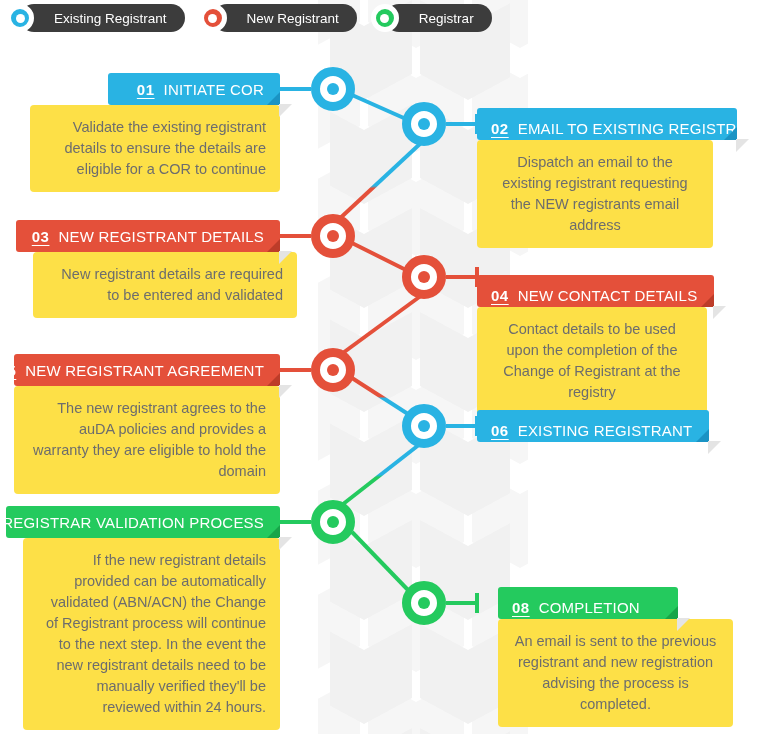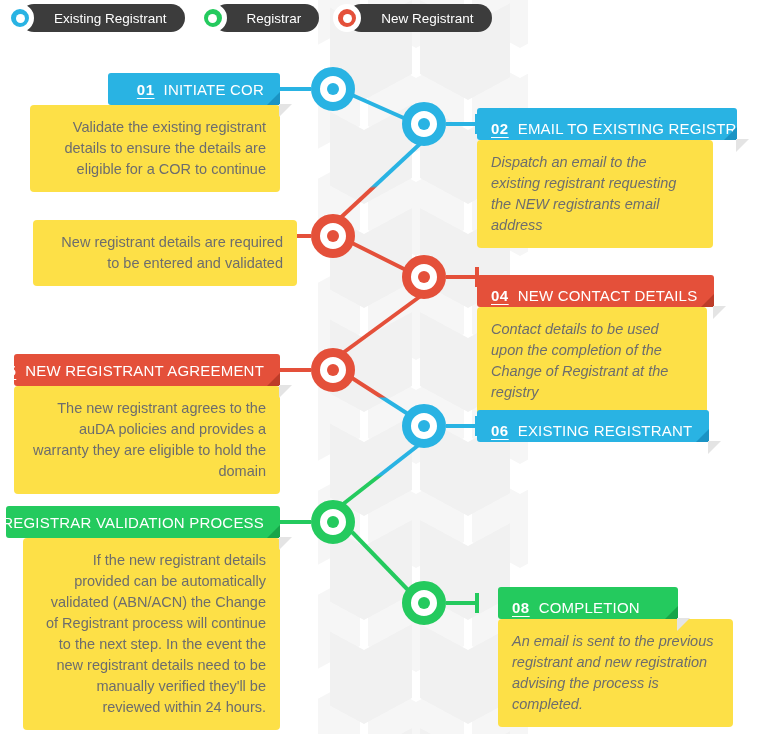--- a/index.html
+++ b/index.html
@@ -68,21 +68,21 @@
     border-color:#e4e4e4 transparent transparent transparent;
   }
   .step-body{
     background:#fde047;border-radius:4px;
     color:#6d6d6d;font-size:14.5px;line-height:21px;
     padding:12px 14px;box-sizing:border-box;
   }
   .align-right .step-head{justify-content:flex-end;padding:0 16px 0 14px;}
   .align-right .step-body{text-align:right;}
   .align-left  .step-head{justify-content:flex-start;padding:8px 26px 0 14px;}
-  .align-left  .step-body{text-align:left;font-style:italic;}
+  .align-left  .step-body{text-align:center;}
 </style>
 <style>.fold[data-idx="0"]:before{border-color:transparent transparent #1a93c4 transparent;}</style><style>.fold[data-idx="1"]:before{border-color:transparent transparent #1a93c4 transparent;}</style><style>.fold[data-idx="2"]:before{border-color:transparent transparent #bd3c29 transparent;}</style><style>.fold[data-idx="3"]:before{border-color:transparent transparent #bd3c29 transparent;}</style><style>.fold[data-idx="4"]:before{border-color:transparent transparent #bd3c29 transparent;}</style><style>.fold[data-idx="5"]:before{border-color:transparent transparent #1a93c4 transparent;}</style><style>.fold[data-idx="6"]:before{border-color:transparent transparent #17a549 transparent;}</style><style>.fold[data-idx="7"]:before{border-color:transparent transparent #17a549 transparent;}</style></head>
 <body>
 
 <svg id="bg-pattern" viewBox="0 0 760 734" xmlns="http://www.w3.org/2000/svg">
   <defs>
     <pattern id="chev" x="0" y="0" width="104" height="104" patternUnits="userSpaceOnUse">
       <path d="M4 0 L52 26 L100 0 L100 74 L52 100 L4 74 Z" fill="#f1f1f1"></path>
     </pattern>
     <pattern id="chev2" x="52" y="52" width="104" height="104" patternUnits="userSpaceOnUse">
@@ -135,30 +135,30 @@
 </svg>
 
 <div id="legend">
   <div class="legend-item">
     <span class="legend-dot" style="background: rgb(41, 179, 227);">
         <i></i>
       </span>
     <span class="legend-pill" style="background: rgb(60, 60, 60);">Existing Registrant</span>
   </div>
   <div class="legend-item">
+    <span class="legend-dot" style="background: rgb(228, 80, 58);">
+        <i></i>
+      </span>
+    <span class="legend-pill" style="background: rgb(60, 60, 60);">New Registrant</span>
+  </div>
+  <div class="legend-item">
     <span class="legend-dot" style="background: rgb(36, 202, 94);">
         <i></i>
       </span>
     <span class="legend-pill" style="background: rgb(60, 60, 60);">Registrar</span>
-  </div>
-  <div class="legend-item">
-    <span class="legend-dot" style="background: rgb(228, 80, 58);">
-        <i></i>
-      </span>
-    <span class="legend-pill" style="background: rgb(60, 60, 60);">New Registrant</span>
   </div>
 </div>
 
 <div class="node" style="left: 311px; top: 67px; border-color: rgb(41, 179, 227);">
     <i style="background: rgb(41, 179, 227);"></i>
   </div>
 <div class="node" style="left: 402px; top: 102px; border-color: rgb(41, 179, 227);">
     <i style="background: rgb(41, 179, 227);"></i>
   </div>
 <div class="node" style="left: 311px; top: 214px; border-color: rgb(228, 80, 58);">
@@ -194,20 +194,26 @@
   <div class="step-head" style="width: 260px; background: rgb(41, 179, 227);">
     <span class="num">02</span>
     <span class="ttl">EMAIL TO EXISTING REGISTRANT</span>
     <span class="fold" data-idx="1" style="--c: #1a93c4;"></span>
     <span class="fold-shadow"></span>
   </div>
   <div class="step-body" style="width:236px;">Dispatch an email to the existing registrant requesting the NEW registrants email address</div>
 </div>
 
 <div class="step align-right" style="left:16px;top:220px;width:264px;">
+  <div class="step-head" style="width: 264px; background: rgb(228, 80, 58);">
+    <span class="num">03</span>
+    <span class="ttl">NEW REGISTRANT DETAILS</span>
+    <span class="fold" data-idx="2" style="--c: #bd3c29;"></span>
+    <span class="fold-shadow"></span>
+  </div>
   <div class="step-body" style="width:264px;margin-left:17px;">New registrant details are required to be entered and validated</div>
 </div>
 
 <div class="step align-left" style="left:477px;top:275px;width:248px;">
   <div class="step-head" style="width: 237px; background: rgb(228, 80, 58);">
     <span class="num">04</span>
     <span class="ttl">NEW CONTACT DETAILS</span>
     <span class="fold" data-idx="3" style="--c: #bd3c29;"></span>
     <span class="fold-shadow"></span>
   </div>

